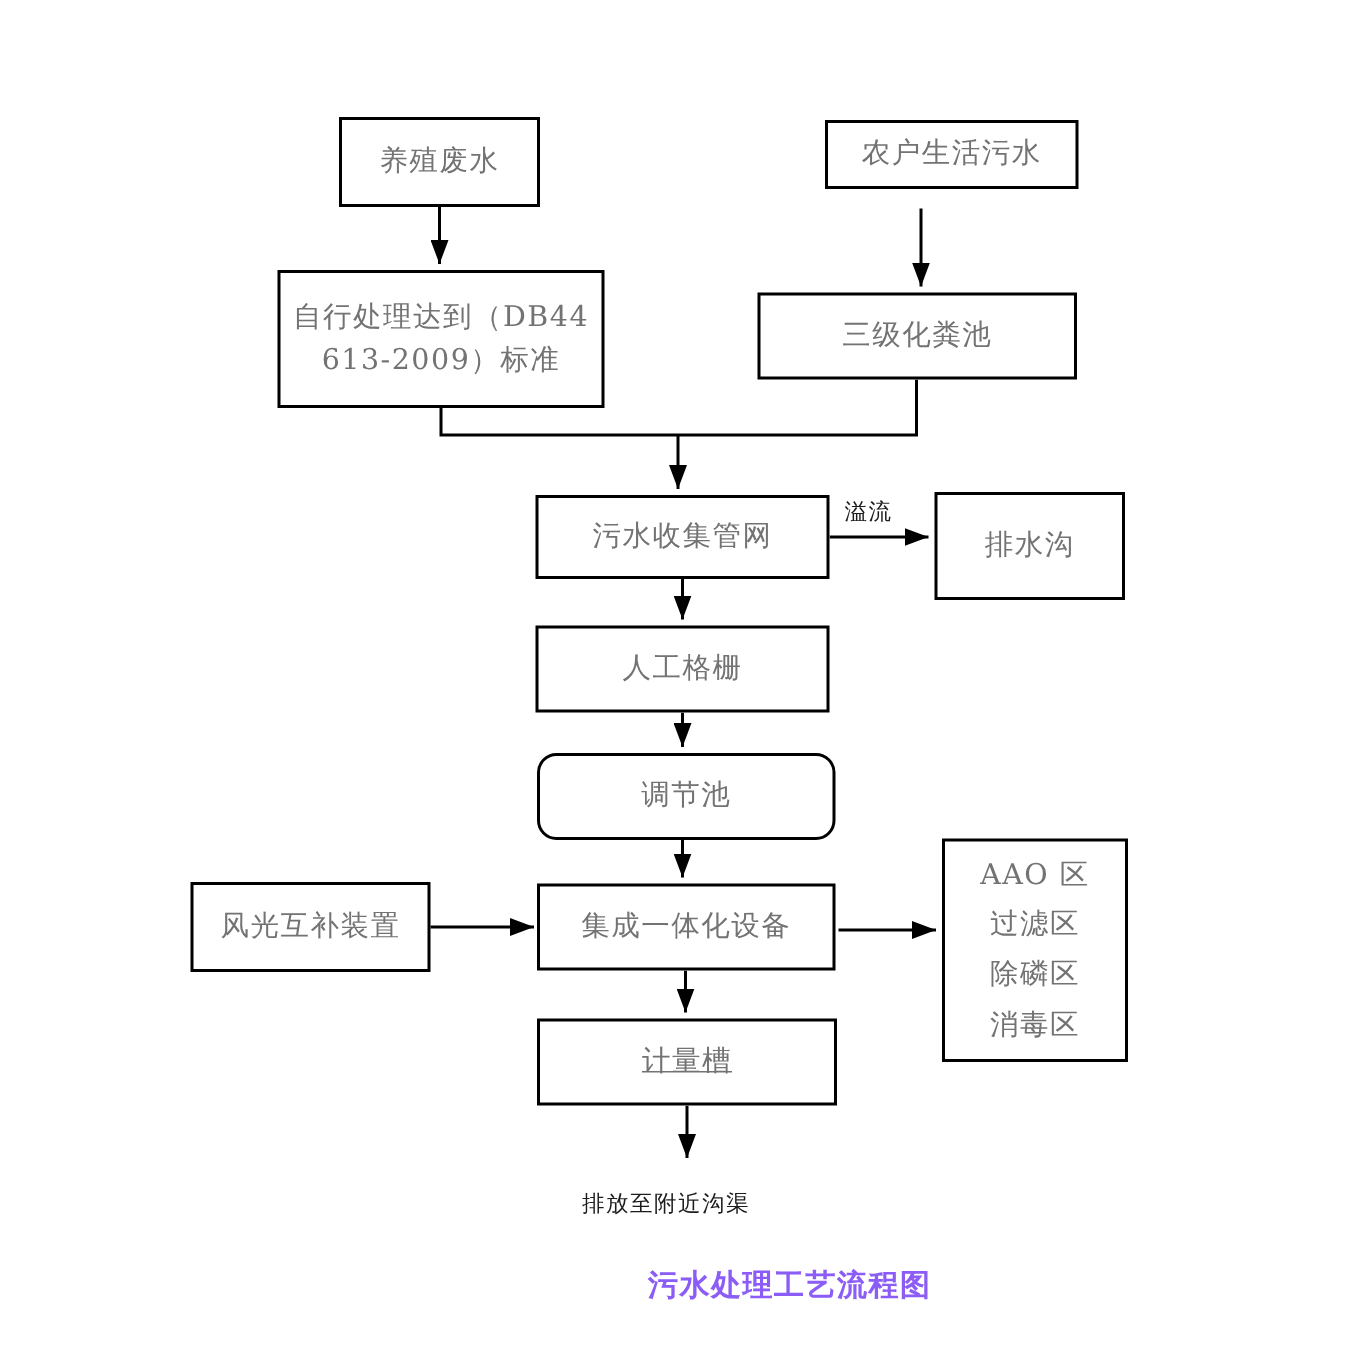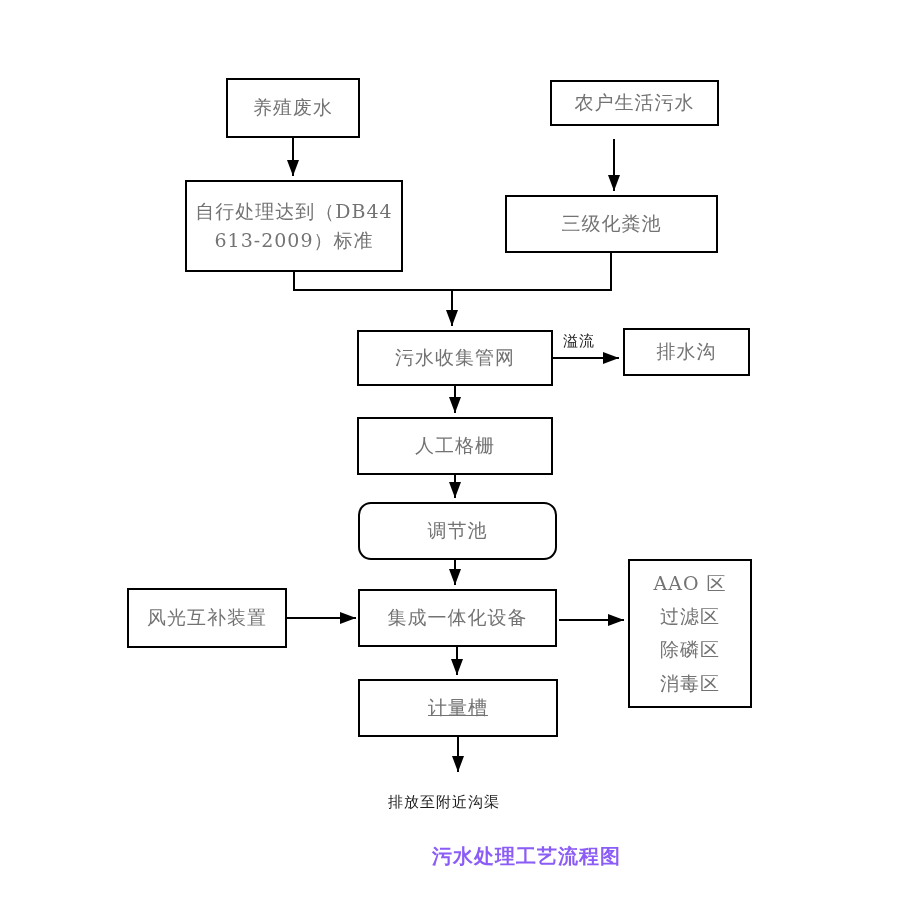--- a/index.html
+++ b/index.html
@@ -50,21 +50,21 @@
     font-weight: bold;
     letter-spacing: 1px;
     white-space: nowrap;
   }
   
   #n-breeding      { left:226px; top:78px;  width:134px; height:60px; }
   #n-household     { left:514px; top:80px;  width:169px; height:46px;margin-left:36px; }
   #n-selftreat     { left:185px; top:180px; width:218px; height:92px; }
   #n-septic        { left:505px; top:195px; width:213px; height:58px; }
   #n-collection    { left:357px; top:330px; width:196px; height:56px; }
-  #n-drain         { left:623px; top:328px; width:127px; height:48px;justify-content:center; }
+  #n-drain         { left:623px; top:328px; width:127px; height:72px;justify-content:center; }
   #n-grille        { left:357px; top:417px; width:196px; height:58px; }
   #n-regulating    { left:358px; top:502px; width:199px; height:58px;border-radius:13px; }
   #n-windsolar     { left:127px; top:588px; width:160px; height:60px; }
   #n-integrated    { left:358px; top:589px; width:199px; height:58px; }
   #n-zones         { left:628px; top:559px; width:124px; height:149px;
                      justify-content: space-evenly; padding: 4px 0; }
   #n-measuring     { left:358px; top:679px; width:200px; height:58px;text-decoration:underline; }
   #lbl-overflow    { left:563px; top:332px; }
   #lbl-discharge   { left:388px; top:793px; }
   #diagram-title   { left:432px; top:843px; }

